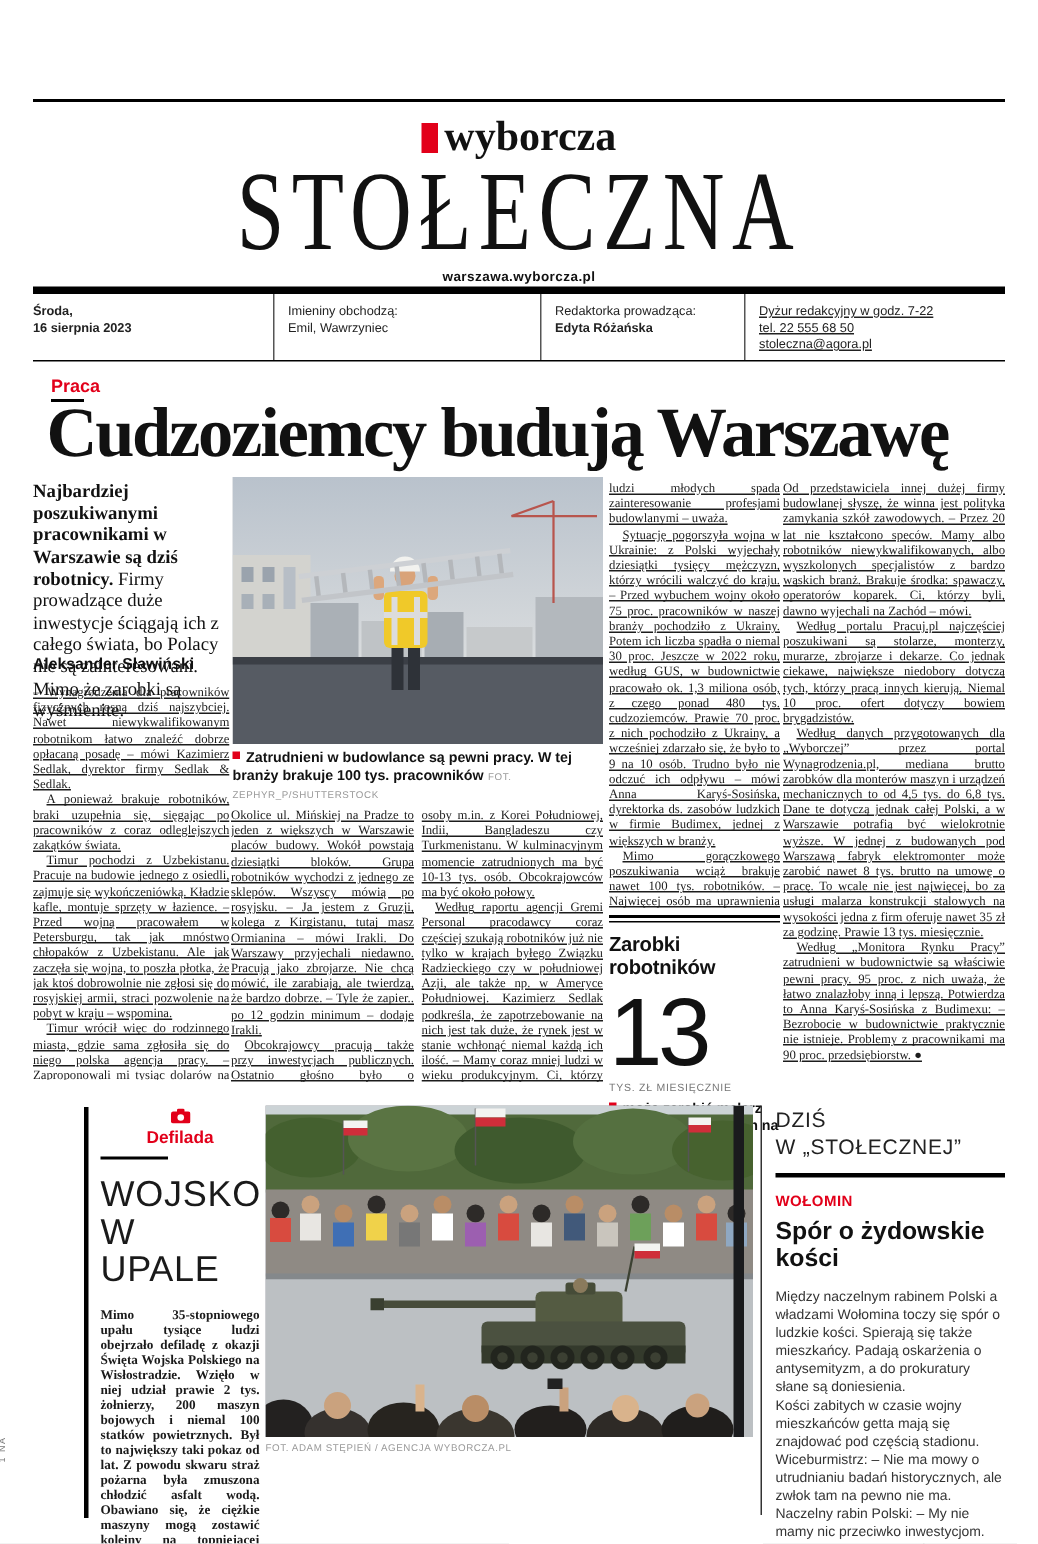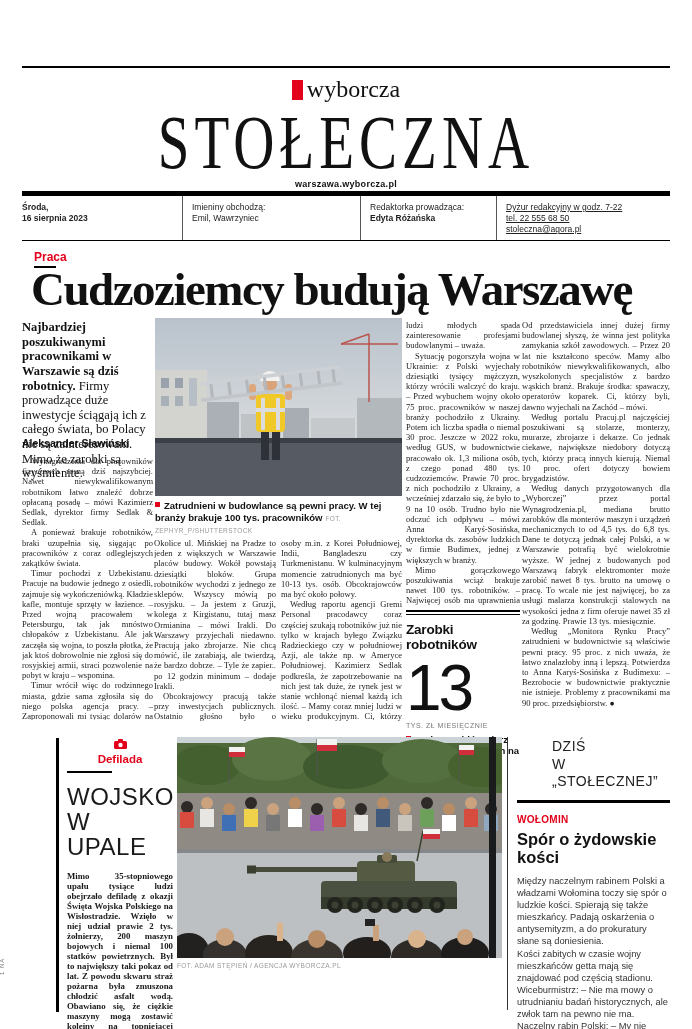--- a/index.html
+++ b/index.html
@@ -9,21 +9,21 @@
   .sans{font-family:"Liberation Sans","DejaVu Sans",sans-serif;}
   .serif{font-family:"Liberation Serif","DejaVu Serif",serif;}
   .rule{background:#000;}
   .accent{color:#e2001a;}
 
   
   .top-rule{left:22px;top:66px;width:648px;height:2px;}
   .brand{left:0;top:76px;width:692px;text-align:center;}
   .brand-inner{display:inline-flex;align-items:center;gap:4px;}
   .brand-block{width:11px;height:20px;background:#e2001a;display:inline-block;}
-  .brand-word{font-weight:normal;font-size:24px;letter-spacing:0px;}
+  .brand-word{font-weight:bold;font-size:28px;letter-spacing:0px;}
   .mast-title{left:0;top:99px;width:692px;text-align:center;font-size:57px;letter-spacing:5px;
               transform:scaleY(1.32);transform-origin:top center;font-weight:400;}
   .site-url{left:0;top:179px;width:692px;text-align:center;font-size:9px;font-weight:bold;letter-spacing:.3px;}
   .thick-rule{left:22px;top:191px;width:648px;height:5px;}
 
   
   .dateline{left:22px;top:196px;width:648px;height:44px;border-bottom:1px solid #000;display:flex;}
   .dl-cell{font-size:8.5px;line-height:1.3;padding:6px 8px 0 0;color:#222;}
   .dl-cell+.dl-cell{border-left:1px solid #555;padding-left:9px;}
   .dl-c1{width:152px;font-weight:bold;}
@@ -36,21 +36,21 @@
   .kicker{left:34px;top:250px;font-size:12px;font-weight:bold;}
   .kicker-under{left:34px;top:266px;width:22px;height:2px;}
   .headline{left:31px;top:266px;width:640px;font-size:47px;font-weight:bold;letter-spacing:-1.5px;line-height:1.0;}
 
   
   .lead{left:22px;top:320px;width:132px;font-size:12.5px;line-height:1.17;color:#111;}
   .lead b{font-weight:bold;}
   .author{left:22px;top:437px;width:132px;font-size:10.5px;font-weight:bold;}
   .body-col{font-size:8.5px;line-height:10.2px;text-align:justify;color:#1c1c1c;overflow:hidden;
             -webkit-hyphens:auto;hyphens:auto;}
-  .body-col p{margin:0;text-indent:9px;}
+  .body-col p{margin:0;text-indent:9px;text-decoration:underline;}
   .body-col p.first{text-indent:0;}
   .col1{left:22px;top:456px;width:131px;height:264px;}
   .col2{left:154px;top:538px;width:122px;height:186px;}
   .col3{left:281px;top:538px;width:121px;height:186px;}
   .col4{left:406px;top:320px;width:114px;height:286px;}
   .col5{left:522px;top:320px;width:148px;height:414px;}
 
   
   .main-photo{left:155px;top:318px;width:247px;height:178px;overflow:hidden;background:#cfd3d8;}
   .caption{left:155px;top:500px;width:247px;font-size:9.5px;line-height:1.25;font-weight:bold;color:#111;}
@@ -75,21 +75,21 @@
   .def-head{font-size:24px;line-height:1.05;letter-spacing:.5px;color:#1a1a1a;margin-top:11px;font-weight:400;}
   .def-body{margin-top:11px;font-size:8.8px;line-height:10px;text-align:justify;font-weight:bold;color:#1a1a1a;
             -webkit-hyphens:auto;hyphens:auto;}
 
   .parade-photo{left:177px;top:737px;width:325px;height:221px;overflow:hidden;background:#a9aeb2;}
   .parade-credit{left:177px;top:962px;width:325px;font-size:6.5px;color:#9a9a9a;letter-spacing:.4px;text-transform:uppercase;}
 
   
   .tb-divider{left:507px;top:737px;width:1px;height:273px;background:#333;}
   .tb{left:517px;top:738px;width:153px;}
-  .tb-head{font-size:14px;line-height:1.25;letter-spacing:.5px;color:#222;font-weight:400;margin-left:35px;}
+  .tb-head{font-size:14px;line-height:1.25;letter-spacing:.5px;color:#222;font-weight:400;}
   .tb-rule{height:3px;background:#000;margin-top:9px;}
   .tb-kicker{font-size:10px;font-weight:bold;margin-top:11px;letter-spacing:.3px;}
   .tb-headline{font-size:16.5px;font-weight:bold;line-height:1.12;margin-top:5px;color:#111;}
   .tb-body{margin-top:9px;font-size:9.3px;line-height:12px;color:#333;}
   .tb-body p{margin:0 0 1px 0;}
 
   .page-marker{left:-1px;top:975px;font-size:6px;color:#777;transform:rotate(-90deg);transform-origin:left top;letter-spacing:1px;}
 </style>
 </head>
 <body>

